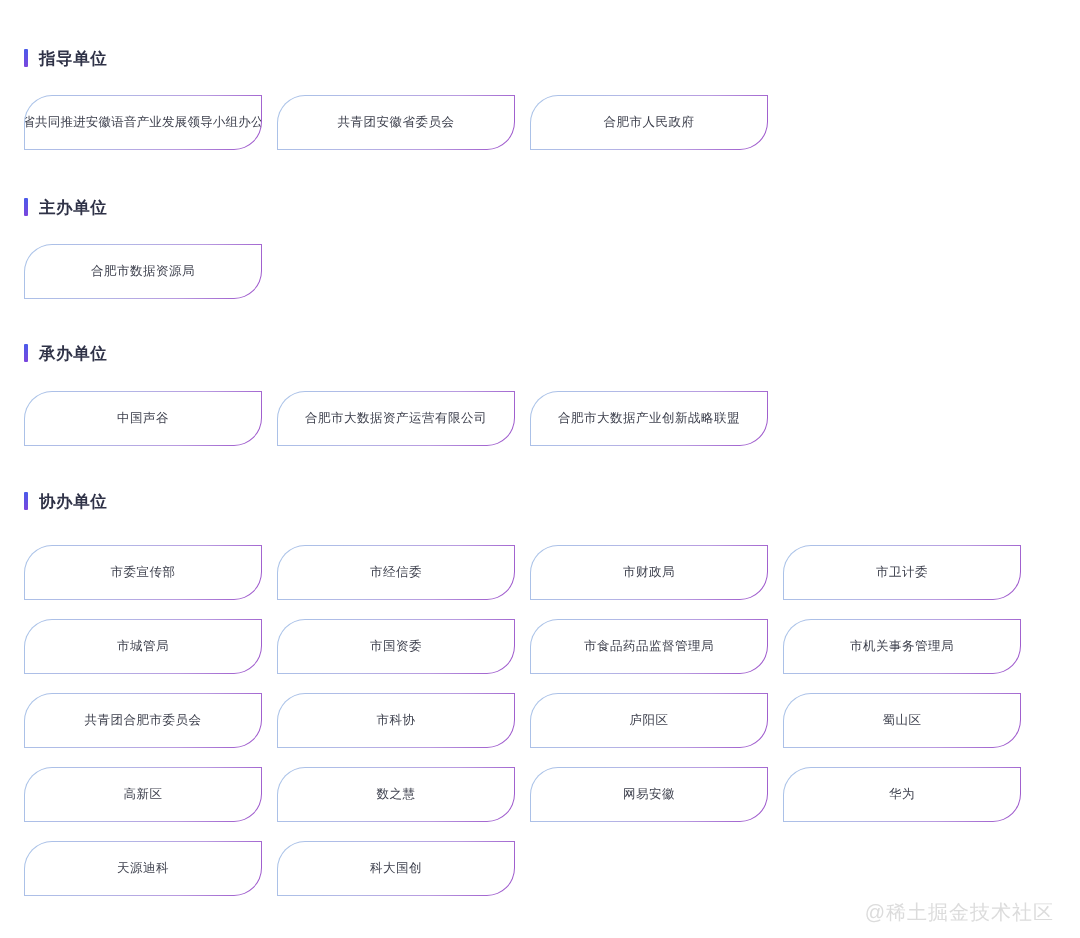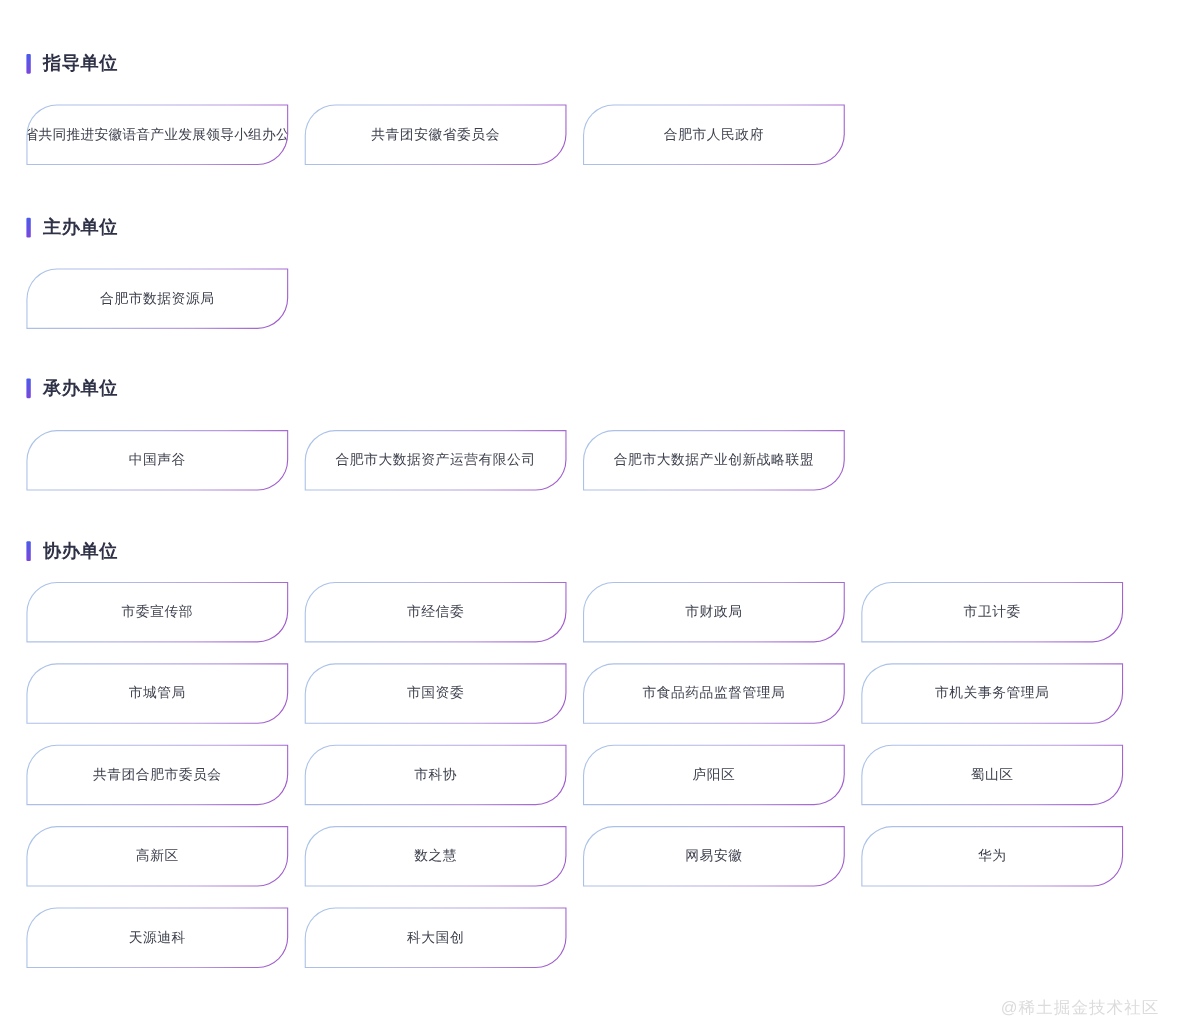--- a/index.html
+++ b/index.html
@@ -69,27 +69,27 @@
   #sec-guide       { position:absolute; left:24px; top:45px;  }
   #sec-guide .grid { margin-top:24px; }
 
   #sec-host        { position:absolute; left:24px; top:194px; }
   #sec-host .grid  { margin-top:24px; }
 
   #sec-organizer       { position:absolute; left:24px; top:340px; }
   #sec-organizer .grid { margin-top:25px; }
 
   #sec-coorg       { position:absolute; left:24px; top:488px; }
-  #sec-coorg .grid { margin-top:15px; }
+  #sec-coorg .grid { margin-top:31px; }
 
   
   .watermark {
     position:absolute;
     right:26px; bottom:12px;
-    font-size:15px;
+    font-size:20px;
     color:#dcdcdc;
     letter-spacing:1px;
     white-space:nowrap;
     user-select:none;
   }
 </style>
 </head>
 <body>
 
 <div class="page">

